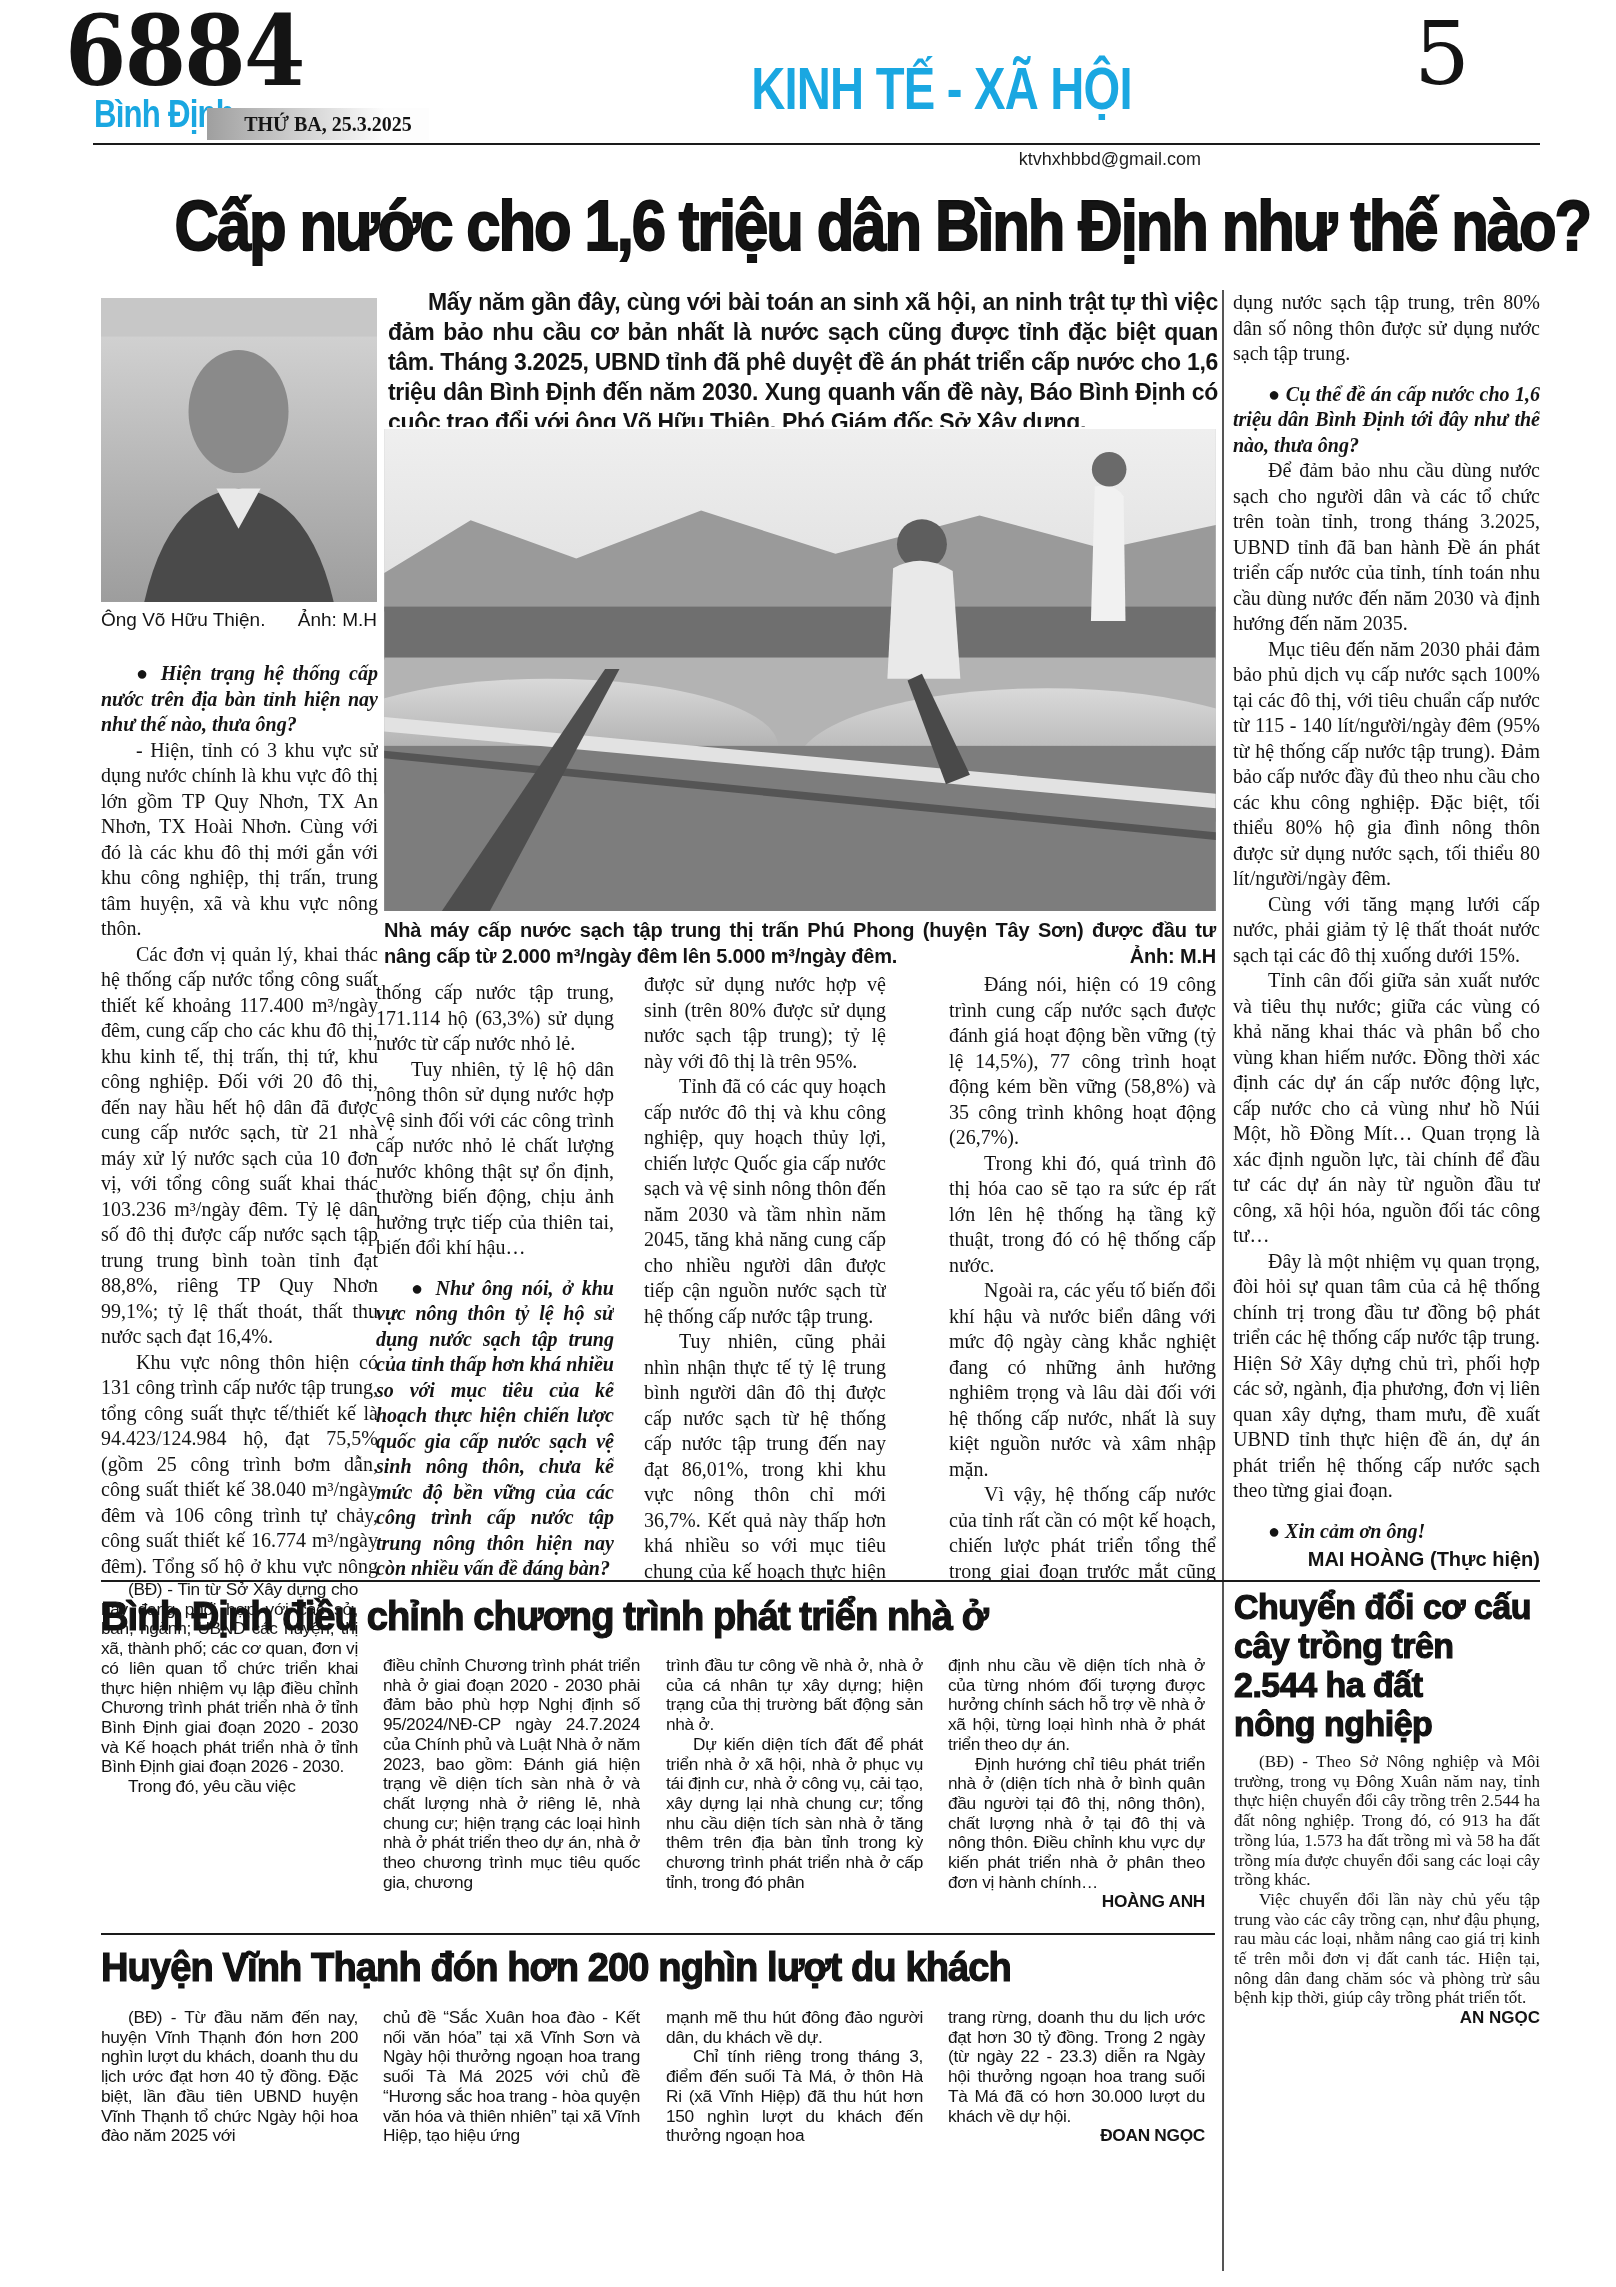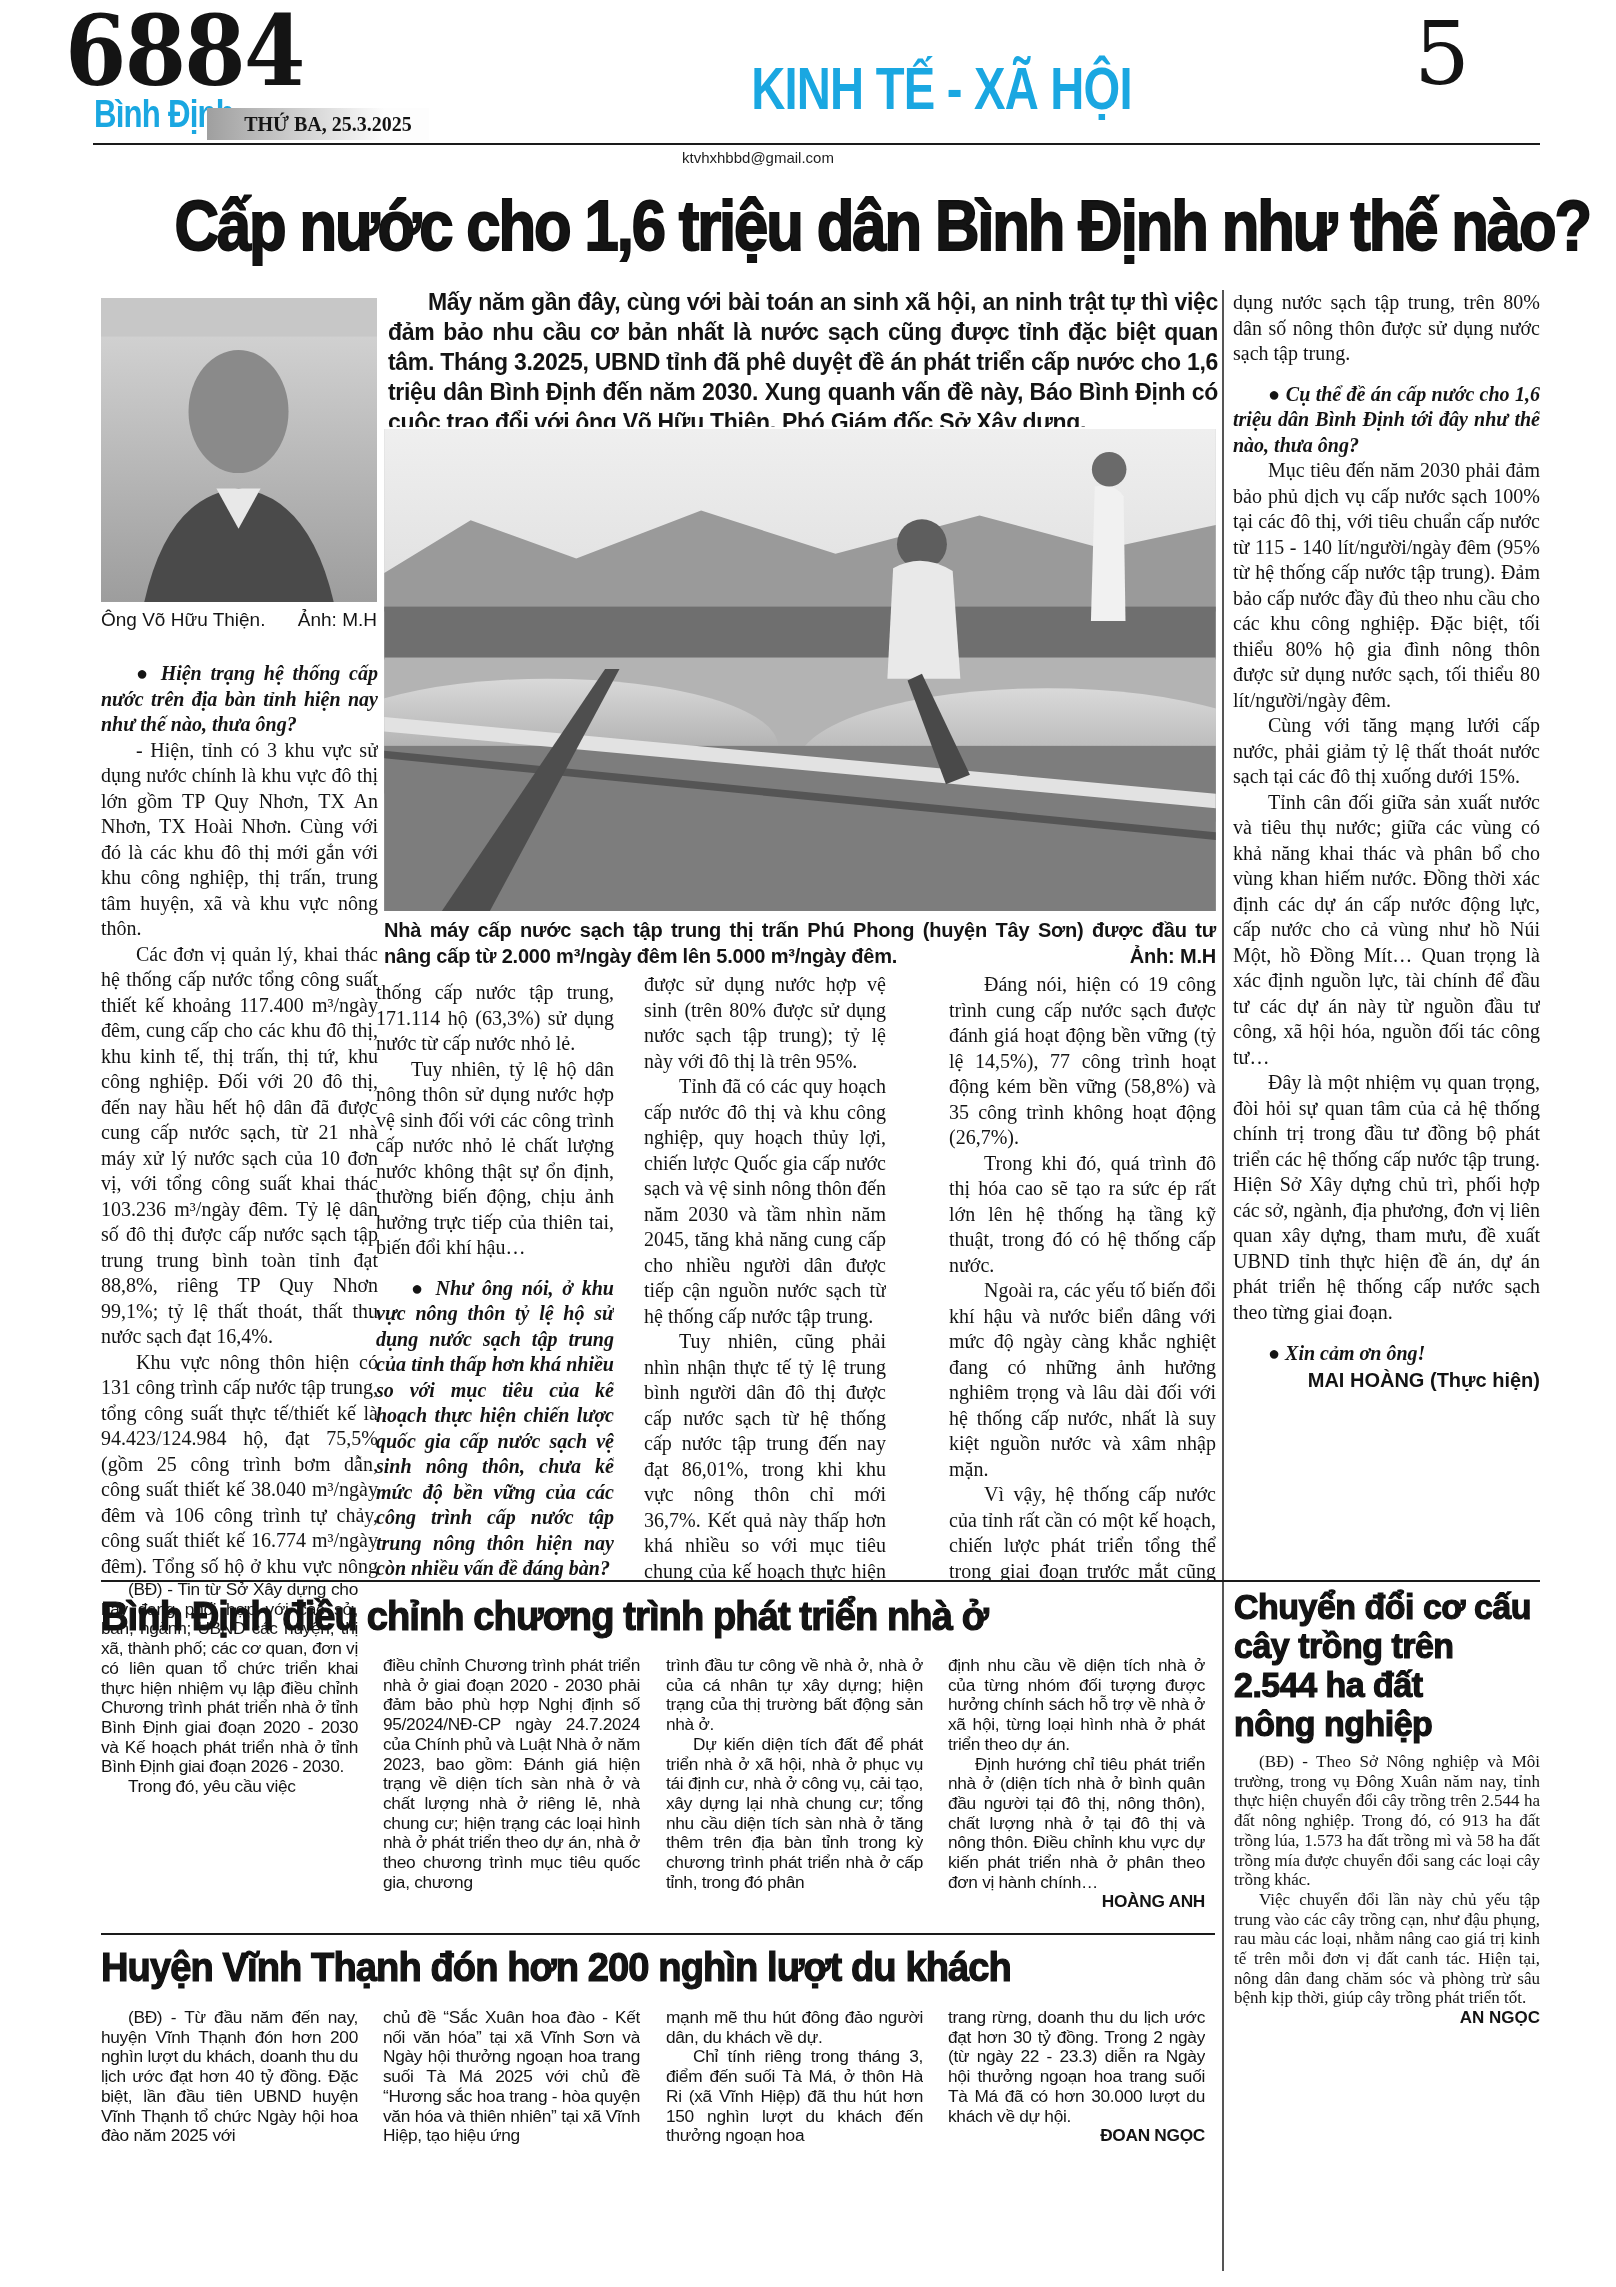--- a/index.html
+++ b/index.html
@@ -10,22 +10,22 @@
   #issue{left:65px;top:1.9px;font-family:"DejaVu Serif",serif;font-weight:bold;font-size:98px;
          letter-spacing:-1.9px;transform:scaleX(.9);transform-origin:left top;line-height:1;}
   #logo{left:94px;top:94px;font-family:"Liberation Sans",sans-serif;font-weight:bold;font-size:39px;
         line-height:1;transform:scaleX(.8);transform-origin:left top;letter-spacing:-1px;}
   #datebox{left:207px;top:108px;width:202px;height:32px;display:flex;align-items:center;justify-content:center;
         background:linear-gradient(90deg,#9f9f9f,#fdfdfd 80%);font-family:"Liberation Serif",serif;
         font-weight:bold;font-size:20px;padding-left:20px;}
   #sectitle{left:682px;top:56px;width:519px;text-align:center;font-family:"Liberation Sans",sans-serif;
         font-weight:bold;font-size:59px;line-height:1.15;transform:scaleX(.8);transform-origin:center top;
         letter-spacing:-1px;}
-  #email{left:682px;top:149px;width:519px;text-align:left;font-family:"Liberation Sans",sans-serif;
-        font-size:15px;color:#1d1d1d;}
+  #email{left:682px;top:149px;width:519px;text-align:right;font-family:"Liberation Sans",sans-serif;
+        font-size:18px;color:#1d1d1d;}
   #pagenum{left:1414px;top:9.6px;font-family:"DejaVu Serif",serif;font-size:88px;line-height:1;}
   .rule{background:#1a1a1a;}
   
   #headline{left:88px;top:186px;width:1441px;text-align:center;white-space:nowrap;
         font-family:"Liberation Sans",sans-serif;font-weight:bold;font-size:70px;letter-spacing:-2.4px;
         transform:scaleX(.88);transform-origin:center top;-webkit-text-stroke:1.9px #101010;}
   
   #lead{left:388px;top:287px;width:830px;height:140px;overflow:hidden;}
   #lead p{margin:0;font-family:"Liberation Sans",sans-serif;font-weight:bold;font-size:23px;
         line-height:30px;letter-spacing:-0.3px;text-align:justify;text-indent:40px;}
@@ -158,20 +158,21 @@
     </div>
   <div class="abs serifcol" id="col4">
       <p>Đáng nói, hiện có 19 công trình cung cấp nước sạch được đánh giá hoạt động bền vững (tỷ lệ 14,5%), 77 công trình hoạt động kém bền vững (58,8%) và 35 công trình không hoạt động (26,7%).</p>
       <p>Trong khi đó, quá trình đô thị hóa cao sẽ tạo ra sức ép rất lớn lên hệ thống hạ tầng kỹ thuật, trong đó có hệ thống cấp nước.</p>
       <p>Ngoài ra, các yếu tố biến đổi khí hậu và nước biển dâng với mức độ ngày càng khắc nghiệt đang có những ảnh hưởng nghiêm trọng và lâu dài đối với hệ thống cấp nước, nhất là suy kiệt nguồn nước và xâm nhập mặn.</p>
       <p>Vì vậy, hệ thống cấp nước của tỉnh rất cần có một kế hoạch, chiến lược phát triển tổng thể trong giai đoạn trước mắt cũng như lâu dài, để đạt được mục tiêu đến năm 2030 có trên 95% dân số đô thị được sử</p>
     </div>
   <div class="abs serifcol" id="col5">
       <p class="cont">dụng nước sạch tập trung, trên 80% dân số nông thôn được sử dụng nước sạch tập trung.</p>
       <p class="q">● Cụ thể đề án cấp nước cho 1,6 triệu dân Bình Định tới đây như thế nào, thưa ông?</p>
+      <p>Để đảm bảo nhu cầu dùng nước sạch cho người dân và các tổ chức trên toàn tỉnh, trong tháng 3.2025, UBND tỉnh đã ban hành Đề án phát triển cấp nước của tỉnh, tính toán nhu cầu dùng nước đến năm 2030 và định hướng đến năm 2035.</p>
       <p>Mục tiêu đến năm 2030 phải đảm bảo phủ dịch vụ cấp nước sạch 100% tại các đô thị, với tiêu chuẩn cấp nước từ 115 - 140 lít/người/ngày đêm (95% từ hệ thống cấp nước tập trung). Đảm bảo cấp nước đầy đủ theo nhu cầu cho các khu công nghiệp. Đặc biệt, tối thiểu 80% hộ gia đình nông thôn được sử dụng nước sạch, tối thiểu 80 lít/người/ngày đêm.</p>
       <p>Cùng với tăng mạng lưới cấp nước, phải giảm tỷ lệ thất thoát nước sạch tại các đô thị xuống dưới 15%.</p>
       <p>Tỉnh cân đối giữa sản xuất nước và tiêu thụ nước; giữa các vùng có khả năng khai thác và phân bổ cho vùng khan hiếm nước. Đồng thời xác định các dự án cấp nước động lực, cấp nước cho cả vùng như hồ Núi Một, hồ Đồng Mít… Quan trọng là xác định nguồn lực, tài chính để đầu tư các dự án này từ nguồn đầu tư công, xã hội hóa, nguồn đối tác công tư…</p>
       <p>Đây là một nhiệm vụ quan trọng, đòi hỏi sự quan tâm của cả hệ thống chính trị trong đầu tư đồng bộ phát triển các hệ thống cấp nước tập trung. Hiện Sở Xây dựng chủ trì, phối hợp các sở, ngành, địa phương, đơn vị liên quan xây dựng, tham mưu, đề xuất UBND tỉnh thực hiện đề án, dự án phát triển hệ thống cấp nước sạch theo từng giai đoạn.</p>
       <p class="q">● Xin cảm ơn ông!</p>
       <p class="by">MAI HOÀNG (Thực hiện)</p>
     </div>
 
   <div class="abs rule" style="left:1222px;top:290px;width:1.9px;height:1981px;background:#555"></div>
   <div class="abs rule" style="left:101px;top:1580px;width:1439px;height:1.9px"></div>

